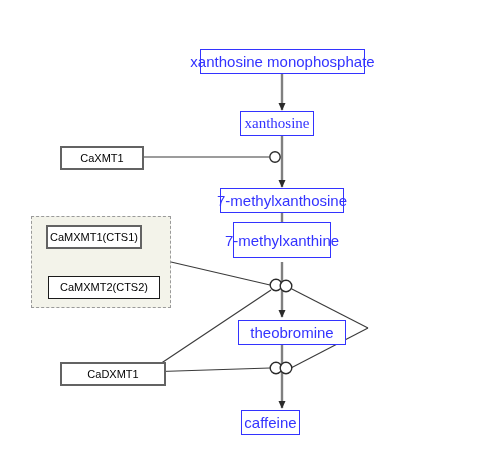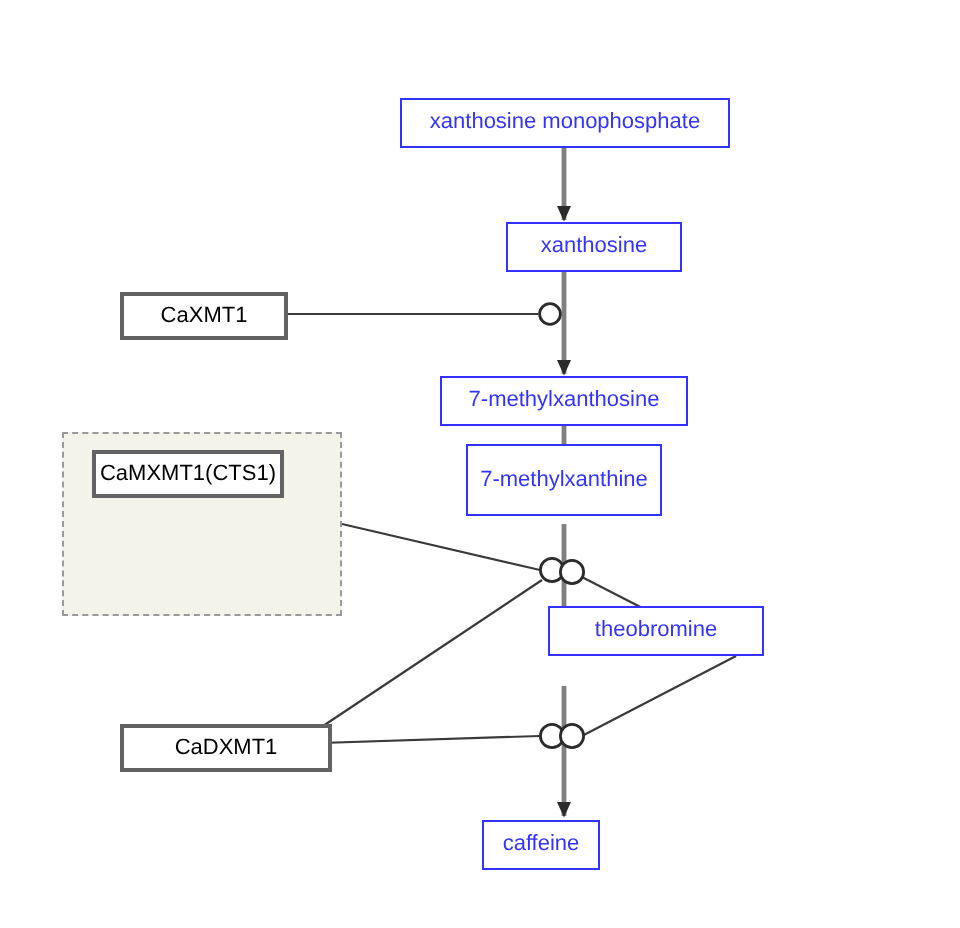--- a/index.html
+++ b/index.html
@@ -29,21 +29,21 @@
     align-items: center;
     justify-content: center;
     white-space: nowrap;
     line-height: 1;
   }
   
   .metabolite {
     border: 1px solid #3333ff;
     background: #ffffff;
     color: #3333ff;
-    font-size: 11px;
+    font-size: 15px;
     z-index: 3;
   }
   
   .enzyme {
     border: 2px solid #636363;
     background: #ffffff;
     color: #000000;
     font-size: 11px;
     z-index: 3;
   }
@@ -94,31 +94,32 @@
       <circle cx="275" cy="157" r="5.2"></circle>
       <circle cx="276" cy="285" r="5.8"></circle>
       <circle cx="286" cy="286" r="5.8"></circle>
       <circle cx="276" cy="368" r="5.8"></circle>
       <circle cx="286" cy="368" r="5.8"></circle>
     </g>
   </svg>
 
   <div class="node metabolite" style="left:200px; top:49px; width:165px; height:25px;">xanthosine monophosphate</div>
 
-  <div class="node metabolite" style="left:253px; top:111px; width:88px; height:25px;">xanthosine</div>
+  <div class="node metabolite" style="left:240px; top:111px; width:74px; height:25px;font-family:Liberation Serif, serif;">xanthosine</div>
 
   <div class="node metabolite" style="left:220px; top:188px; width:124px; height:25px;">7-methylxanthosine</div>
 
   <div class="node metabolite" style="left:233px; top:222px; width:98px; height:36px;">7-methylxanthine</div>
 
-  <div class="node metabolite" style="left:238px; top:303px; width:108px; height:25px;margin-left:36px;">theobromine</div>
+  <div class="node metabolite" style="left:238px; top:320px; width:108px; height:25px;">theobromine</div>
 
   <div class="node metabolite" style="left:241px; top:410px; width:59px; height:25px;">caffeine</div>
 
   <div class="node enzyme" style="left:60px; top:146px; width:84px; height:24px;">CaXMT1</div>
 
   <div class="node enzyme" style="left:46px; top:225px; width:96px; height:24px;">CaMXMT1(CTS1)</div>
 
+  <div class="node enzyme thin" style="left:48px; top:276px; width:112px; height:23px;">CaMXMT2(CTS2)</div>
 
   <div class="node enzyme" style="left:60px; top:362px; width:106px; height:24px;">CaDXMT1</div>
 
 
 </div>
 
 </body></html>

